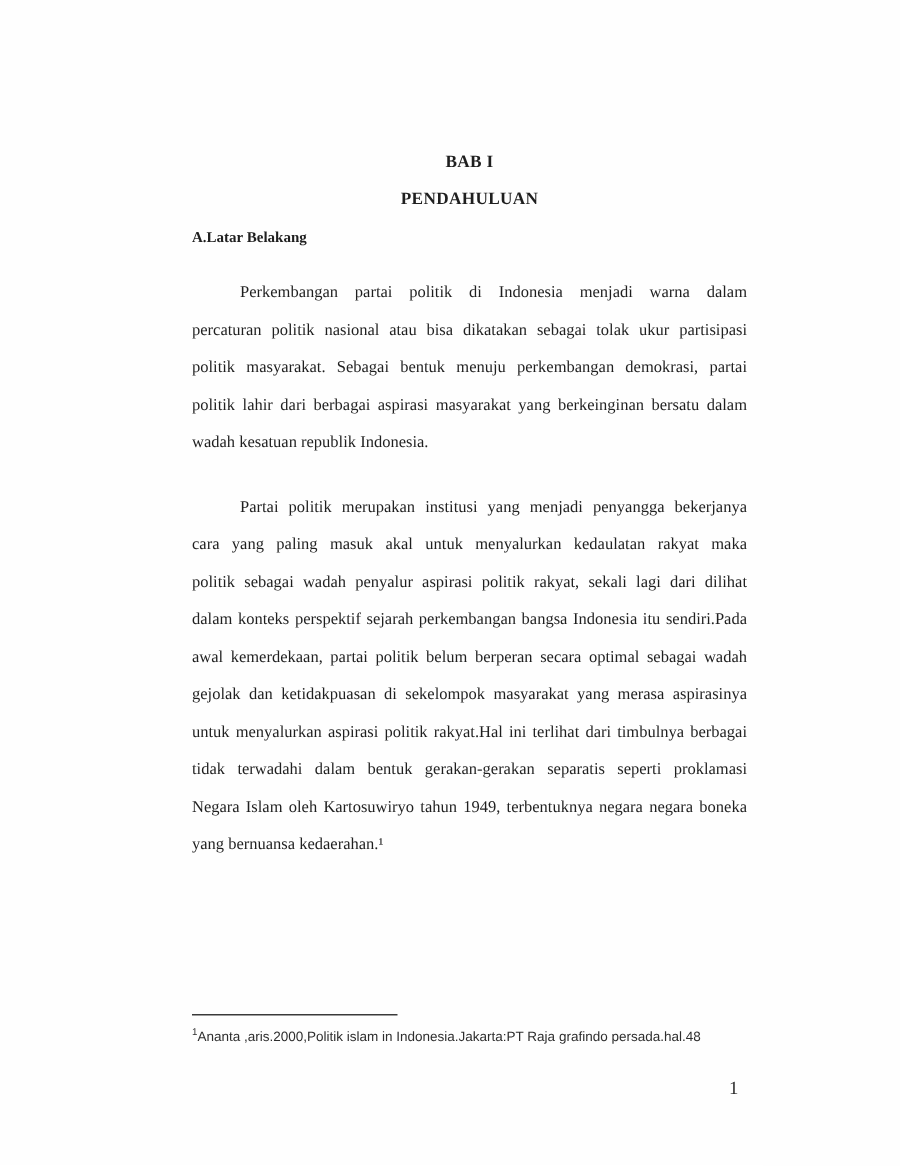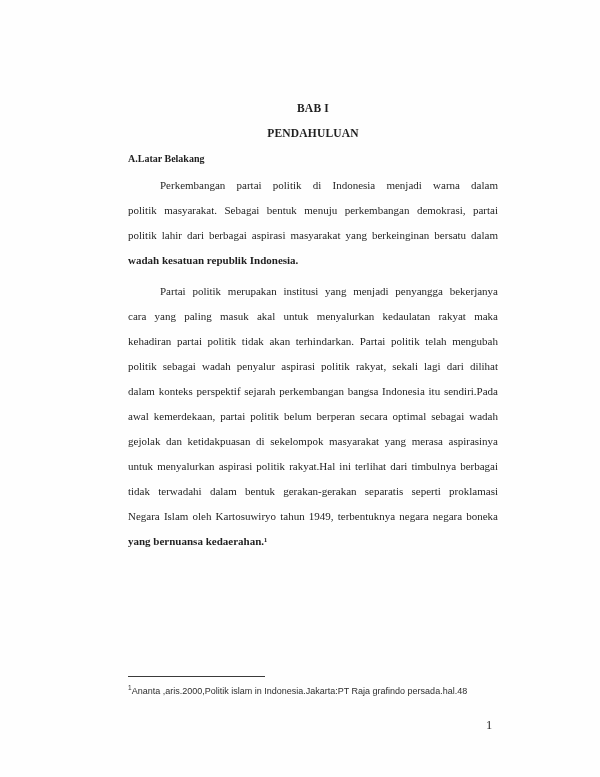--- a/index.html
+++ b/index.html
@@ -30,31 +30,31 @@
     line-height: 25px;
     letter-spacing: 0.2px;
   }
   .section-heading {
     text-align: left;
     font-weight: bold;
     font-size: 10px;
     line-height: 25px;
   }
   .paragraph { }
-  .paragraph.p1 { margin-top: 2px; }
-  .paragraph.p2 { margin-top: 6px; }
+  .paragraph.p1 { margin-top: 12px; }
+  .paragraph.p2 { margin-top: 18px; }
   .line {
     font-size: 11px;
     line-height: 25px;
     text-align: justify;
     text-align-last: justify;
     white-space: normal;
   }
   .line.first { text-indent: 32px; }
-  .line.last { text-align-last: left; font-weight: bold; }
+  .line.last { text-align-last: left; }
   .footnote-rule {
     position: absolute;
     left: 128px;
     top: 676px;
     width: 137px;
     height: 0;
     border-top: 1.5px solid #3a3a3a;
   }
   .footnote {
     position: absolute;
@@ -84,29 +84,29 @@
 
 <div class="page">
   <div class="content">
 
     <div class="chapter-heading">BAB I</div>
     <div class="chapter-title">PENDAHULUAN</div>
     <div class="section-heading">A.Latar Belakang</div>
 
     <div class="paragraph p1">
       <div class="line first">Perkembangan partai politik di Indonesia menjadi warna dalam</div>
+      <div class="line">percaturan politik nasional atau bisa dikatakan sebagai tolak ukur partisipasi</div>
       <div class="line">politik masyarakat. Sebagai bentuk menuju perkembangan demokrasi, partai</div>
       <div class="line">politik lahir dari berbagai aspirasi masyarakat yang berkeinginan bersatu dalam</div>
       <div class="line last">wadah kesatuan republik Indonesia.</div>
     </div>
 
     <div class="paragraph p2">
       <div class="line first">Partai politik merupakan institusi yang menjadi penyangga bekerjanya</div>
       <div class="line">cara yang paling masuk akal untuk menyalurkan kedaulatan rakyat maka</div>
-      <div class="line">kehadiran partai politik tidak akan terhindarkan. Partai politik telah mengubah</div>
       <div class="line">politik sebagai wadah penyalur aspirasi politik rakyat, sekali lagi dari dilihat</div>
       <div class="line">dalam konteks perspektif sejarah perkembangan bangsa Indonesia itu sendiri.Pada</div>
       <div class="line">awal kemerdekaan, partai politik belum berperan secara optimal sebagai wadah</div>
       <div class="line">gejolak dan ketidakpuasan di sekelompok masyarakat yang merasa aspirasinya</div>
       <div class="line">untuk menyalurkan aspirasi politik rakyat.Hal ini terlihat dari timbulnya berbagai</div>
       <div class="line">tidak terwadahi dalam bentuk gerakan-gerakan separatis seperti proklamasi</div>
       <div class="line">Negara Islam oleh Kartosuwiryo tahun 1949, terbentuknya negara negara boneka</div>
       <div class="line last">yang bernuansa kedaerahan.¹</div>
     </div>
 

